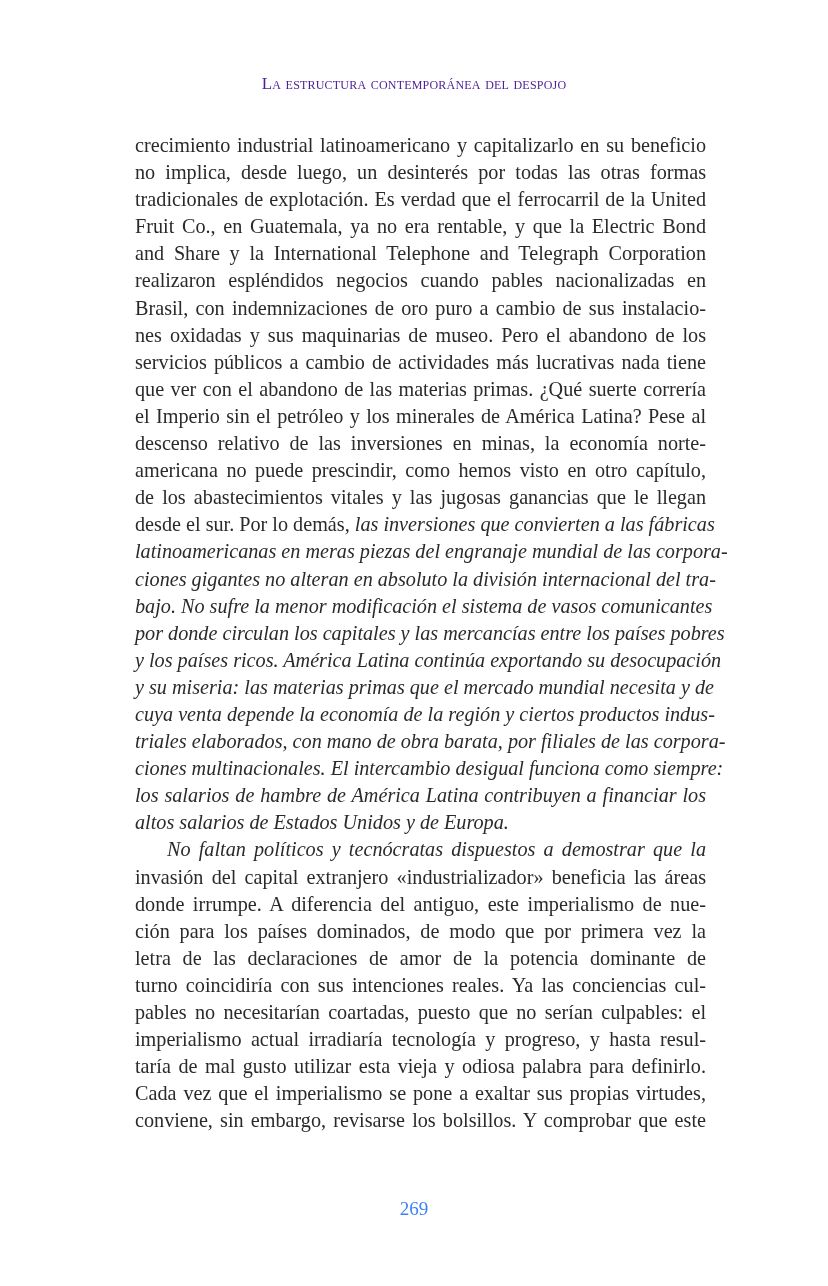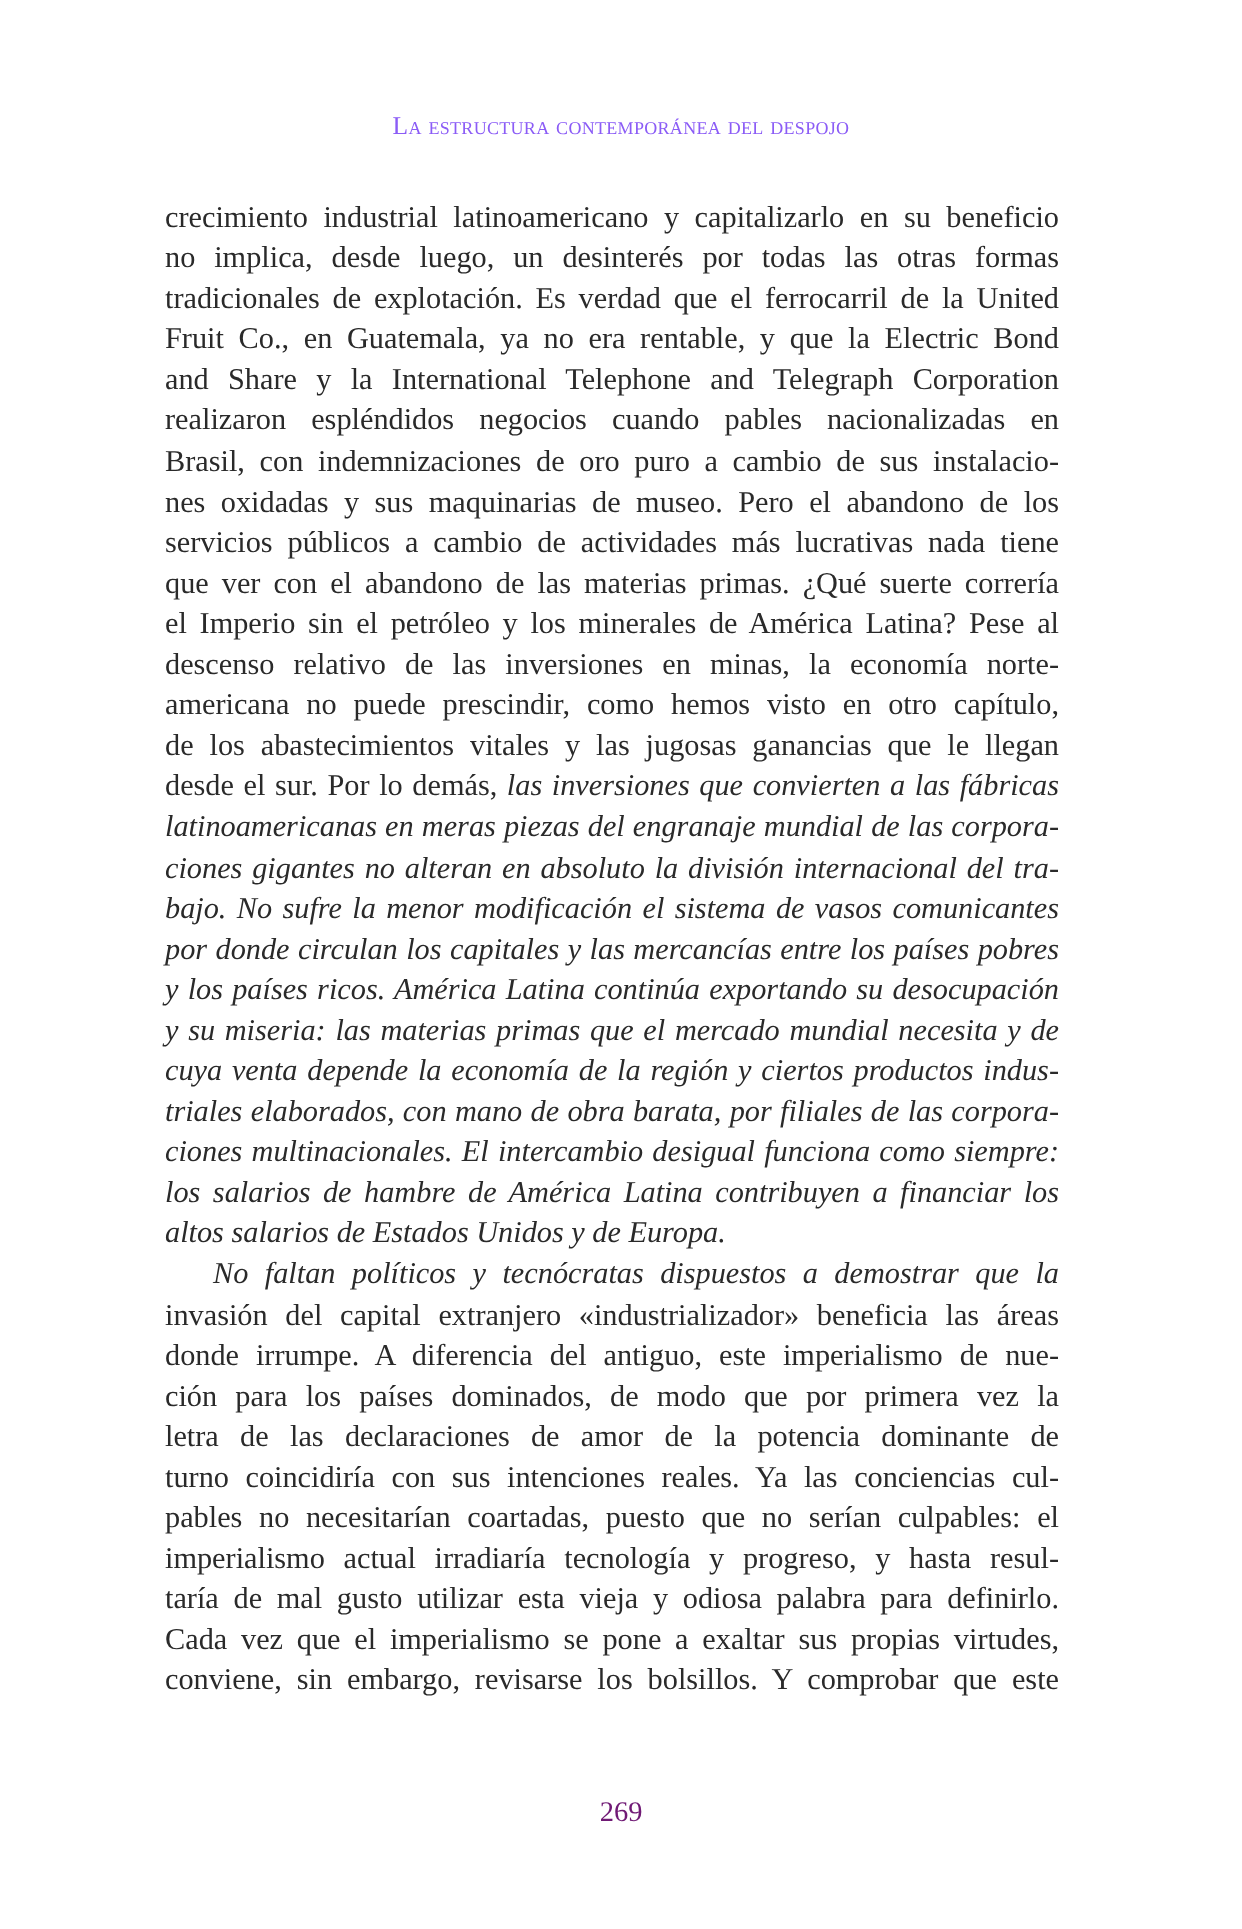--- a/index.html
+++ b/index.html
@@ -17,57 +17,58 @@
     }
     .running-header {
       position: absolute;
       top: 74px;
       left: 0;
       width: 828px;
       text-align: center;
       font-size: 17px;
       font-variant: small-caps;
       letter-spacing: 0.2px;
-      color: #8b5cf6;
+      color: #4c1d95;
     }
     .text-block {
       position: absolute;
       top: 132px;
       left: 110px;
       width: 596px;
       font-size: 20.2px;
       line-height: 27.1px;
       text-align: justify;
       hyphens: manual;
     }
     .line {
       display: block;
       text-align: justify;
       text-align-last: justify;
       white-space: nowrap;
       height: 27.1px;
+      margin-left: 25px;
     }
     .line.last {
       text-align-last: left;
     }
     .line.indent {
       text-indent: 32px;
       font-style: italic;
     }
     .it {
       font-style: italic;
     }
     .page-number {
       position: absolute;
       top: 1198px;
       left: 0;
       width: 828px;
       text-align: center;
       font-size: 19px;
-      color: #701a75;
+      color: #3b82f6;
     }
   </style>
 </head>
 <body>
 
 <div>
   <div class="running-header">La estructura contemporánea del despojo</div>
 
   <div class="text-block">
 

